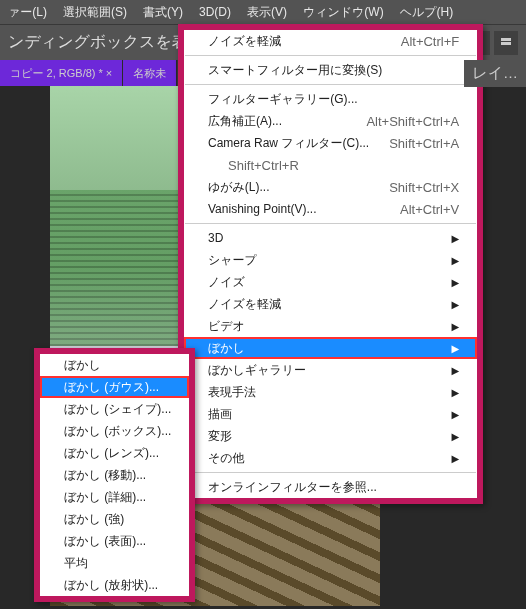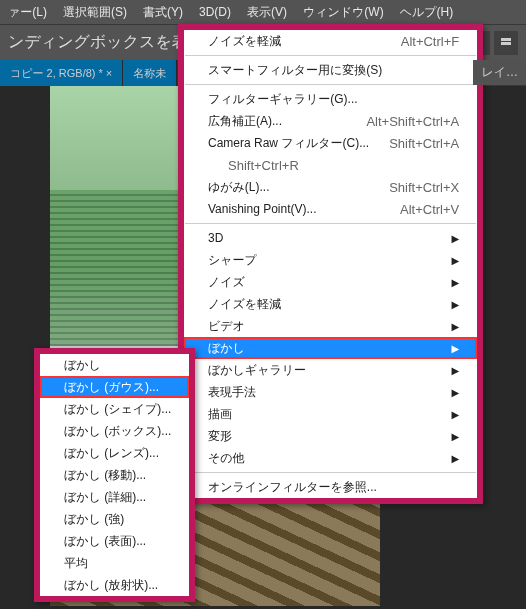--- a/index.html
+++ b/index.html
@@ -9,21 +9,21 @@
     .menubar-item { padding: 4px 8px; cursor: pointer; white-space: nowrap; display: flex; align-items: center; }
     .menubar-item.active { background: #2b2b2b; }
     .menubar-highlight { border: 2px solid #ff3030; }
     
     .toolbar { background: #535353; height: 36px; border-top: 1px solid #383838; display: flex; align-items: center; padding: 0 8px; }
     .toolbar-text { color: #ddd; font-size: 16px; }
     .toolbar-icons { margin-left: auto; display: flex; gap: 4px; }
     .toolbar-icon { width: 24px; height: 24px; background: #404040; display: flex; align-items: center; justify-content: center; }
     
     .tabs { background: #383838; height: 26px; display: flex; align-items: stretch; }
-    .tab { background: #0369a1; padding: 4px 10px; font-size: 11px; color: #ccc; border-right: 1px solid #2a2a2a; display: flex; align-items: center; }
+    .tab { background: #6d28d9; padding: 4px 10px; font-size: 11px; color: #ccc; border-right: 1px solid #2a2a2a; display: flex; align-items: center; }
     
     .canvas-area { position: absolute; top: 86px; left: 0; right: 0; bottom: 0; background: #282828; overflow: hidden; }
     .image-placeholder { position: absolute; top: 0; left: 50px; width: 330px; height: 520px; background: linear-gradient(180deg, #a8d4a8 0%, #7ba87b 35%, #d0d0d8 50%, #c8c8d0 70%, #8a7a5a 85%, #6a5a3a 100%); }
     .image-fence { position: absolute; top: 20%; left: 0; right: 0; height: 30%; background: repeating-linear-gradient(0deg, #3a6a3a 0, #3a6a3a 2px, #5a9a5a 2px, #5a9a5a 6px); opacity: 0.7; }
     .image-tracks { position: absolute; bottom: 0; left: 0; right: 0; height: 20%; background: repeating-linear-gradient(25deg, #5a4a2a 0, #5a4a2a 8px, #8a7a5a 8px, #8a7a5a 20px); }
     
     .dropdown { position: absolute; background: #ffffff; color: #222; box-shadow: 2px 2px 6px rgba(0,0,0,0.4); border: 6px solid #be185d; min-width: 290px; }
     .dropdown-main { top: 24px; left: 178px; }
     .dropdown-sub { top: 348px; left: 34px; min-width: 146px; }
     .dropdown-item { display: flex; align-items: center; padding: 3px 18px 3px 24px; cursor: pointer; font-size: 12px; height: 22px; }
@@ -208,13 +208,13 @@
       <span class="dropdown-label">ぼかし (表面)...</span>
     </div>
     <div class="dropdown-item">
       <span class="dropdown-label">平均</span>
     </div>
     <div class="dropdown-item">
       <span class="dropdown-label">ぼかし (放射状)...</span>
     </div>
   </div>
 
-<div style="position:absolute; top:60px; right:0; background:#525252; padding:4px 8px; font-size:12px; color:#ccc;"><span>レイ…</span></div>
+<div style="position:absolute; top:60px; right:0; background:#525252; padding:4px 8px; font-size:15px; color:#ccc;"><span>レイ…</span></div>
 
 </body></html>

